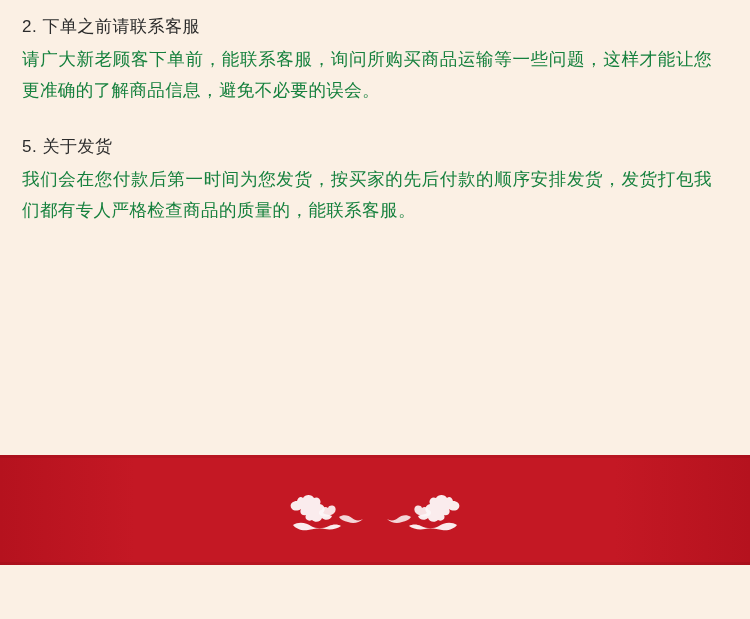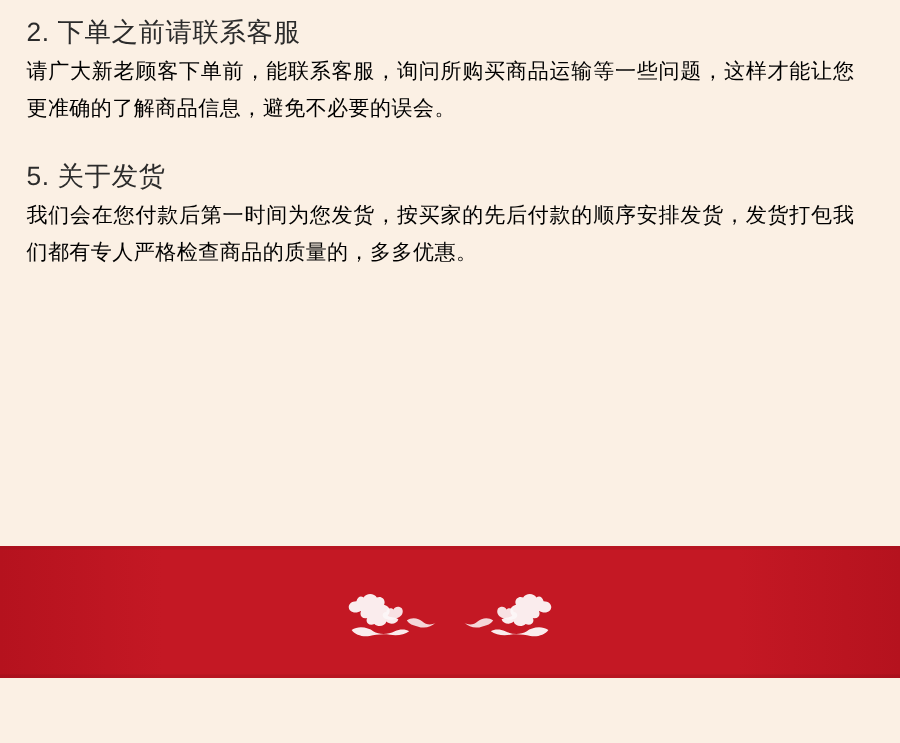--- a/index.html
+++ b/index.html
@@ -27,30 +27,30 @@
     padding-top: 12px;
     box-sizing: border-box;
   }
   .section {
     margin-bottom: 26px;
   }
   .section:last-child {
     margin-bottom: 0;
   }
   .sec-title {
-    font-size: 22px;
+    font-size: 17px;
     line-height: 30px;
     color: #2b2b2b;
     letter-spacing: 0.5px;
     margin-bottom: 2px;
   }
   .sec-body {
     font-size: 17.5px;
     line-height: 31px;
-    color: #000000;
+    color: #15803d;
     letter-spacing: 0.4px;
     text-align: justify;
     max-width: 690px;
   }
   .banner {
     position: absolute;
     left: 0;
     top: 455px;
     width: 750px;
     height: 110px;
@@ -110,21 +110,21 @@
   <div class="text-block">
 
     <div class="section">
       <div class="sec-title">2. 下单之前请联系客服</div>
       <div class="sec-body">请广大新老顾客下单前，能联系客服，询问所购买商品运输等一些问题，这样才能让您更准确的了解商品信息，避免不必要的误会。</div>
     </div>
 
 
     <div class="section">
       <div class="sec-title">5. 关于发货</div>
-      <div class="sec-body">我们会在您付款后第一时间为您发货，按买家的先后付款的顺序安排发货，发货打包我们都有专人严格检查商品的质量的，多多优惠。</div>
+      <div class="sec-body">我们会在您付款后第一时间为您发货，按买家的先后付款的顺序安排发货，发货打包我们都有专人严格检查商品的质量的，能联系客服。</div>
     </div>
 
   </div>
 
   <div class="banner">
     <div class="banner-edge-top"></div>
     <div class="banner-inner">
 
       <span class="cloud">
         <svg viewBox="0 0 86 46" width="86" height="46" xmlns="http://www.w3.org/2000/svg">

